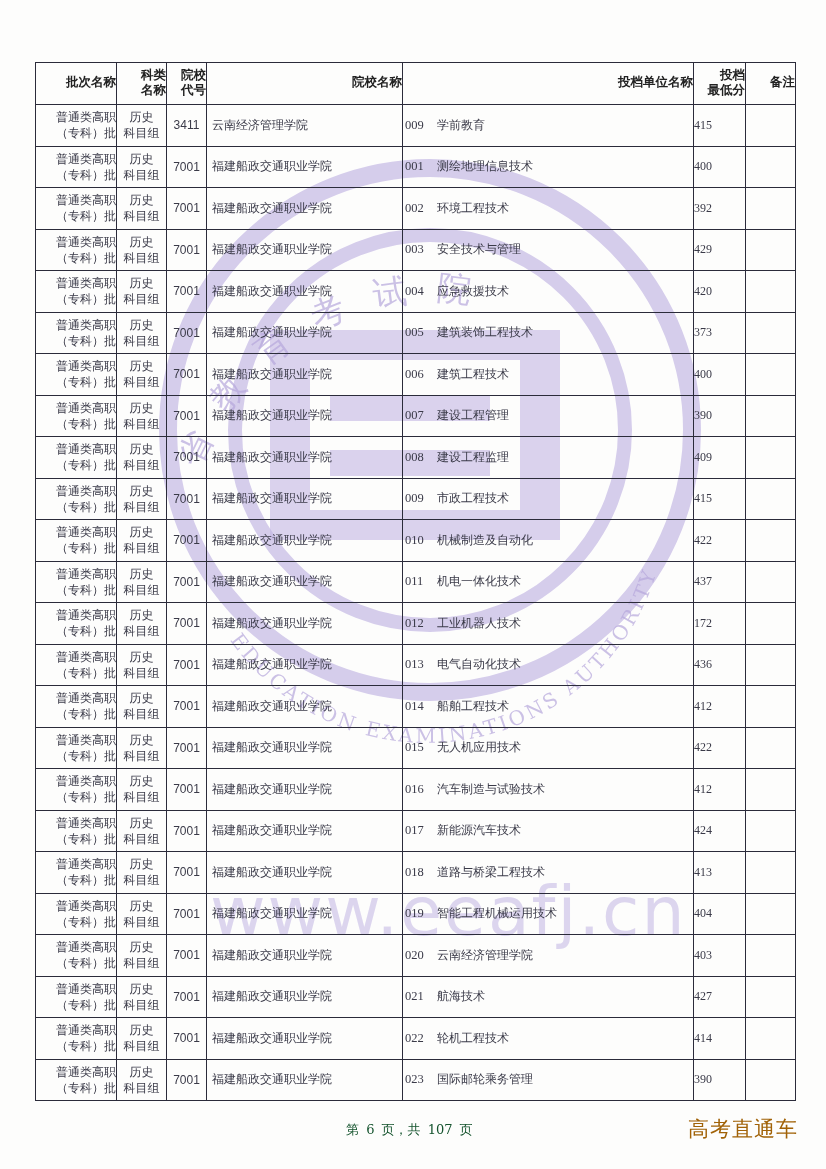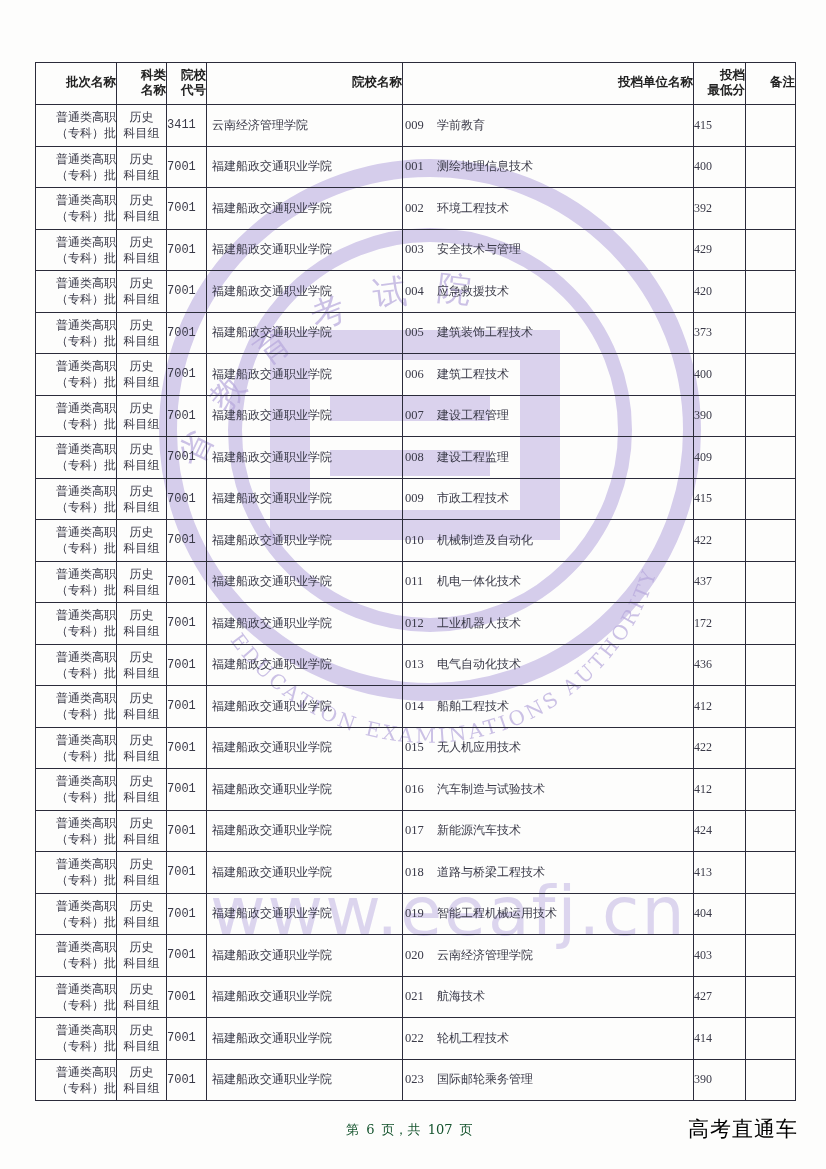--- a/index.html
+++ b/index.html
@@ -15,32 +15,32 @@
   table.adm th, table.adm td {
     border: 1.3px solid #2b2b3a; padding: 0; overflow: hidden; white-space: nowrap;
   }
   table.adm th {
     height: 41px; font-size: 12.5px; font-weight: bold; text-align: right; line-height: 15px;
     font-family: Liberation Mono, monospace; color: #222;
   }
   table.adm td { height: 40.5px; font-size: 12px; color: #3a3a48; }
   .c-batch { text-align: right; line-height: 16px; font-size: 11.5px; }
   .c-subj { text-align: center; line-height: 16px; font-size: 11.5px; }
-  .c-code { font-family: Liberation Mono, monospace; font-size: 12.5px; }
+  .c-code { text-align: center; font-family: Liberation Sans, sans-serif; font-size: 12.5px; }
   .c-school { padding-left: 5px !important; font-size: 12px; }
   .c-unit { padding-left: 2px !important; font-size: 12px; margin-left: 36px; }
   .c-unit .ucode { display: inline-block; width: 32px; font-family: "Liberation Serif", serif; font-size: 12.5px; }
   .c-score { text-align: left; font-family: Liberation Serif, serif; font-size: 12.5px; }
   .line { display: block; }
   .footer-page {
     position: absolute; left: 346px; top: 1121px; font-size: 13px; z-index: 2; color: #14532d;
     font-family: "DejaVu Serif", serif; word-spacing: 3px;
   }
   .footer-brand {
-    position: absolute; left: 688px; top: 1115px; font-size: 21px; color: #000000;
+    position: absolute; left: 688px; top: 1115px; font-size: 21px; color: #a16207;
     font-family: "DejaVu Sans", sans-serif; letter-spacing: 1px; z-index: 2;
   }
 </style>
 </head>
 <body>
 
 <svg class="watermark" viewBox="0 0 826 1169">
   <defs>
     <path id="arcTop" d="M 200 470 A 250 250 0 0 1 650 420"></path>
     <path id="arcBot" d="M 230 640 A 240 240 0 0 0 660 560"></path>

